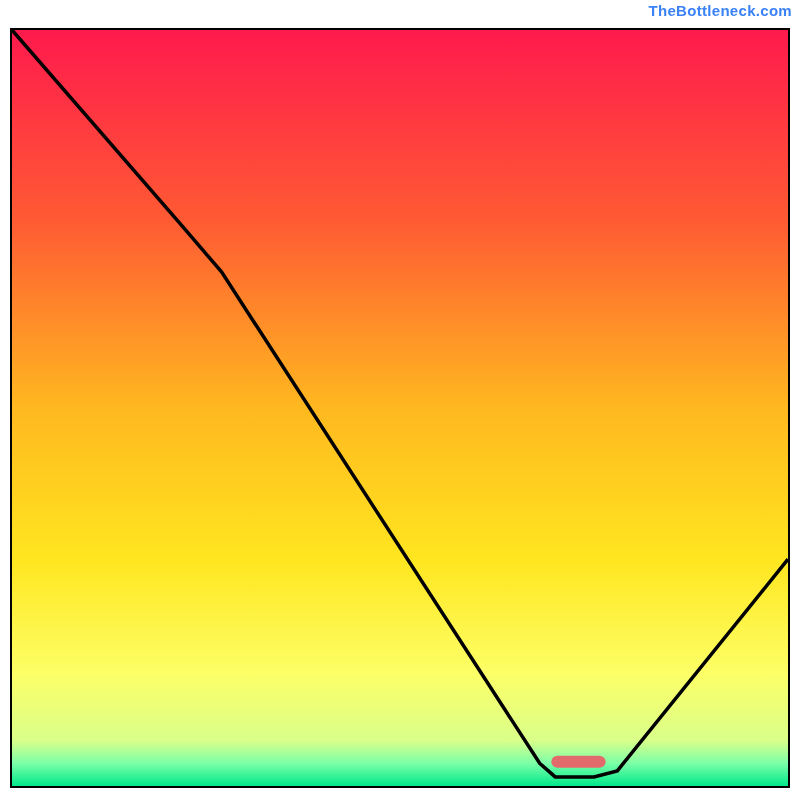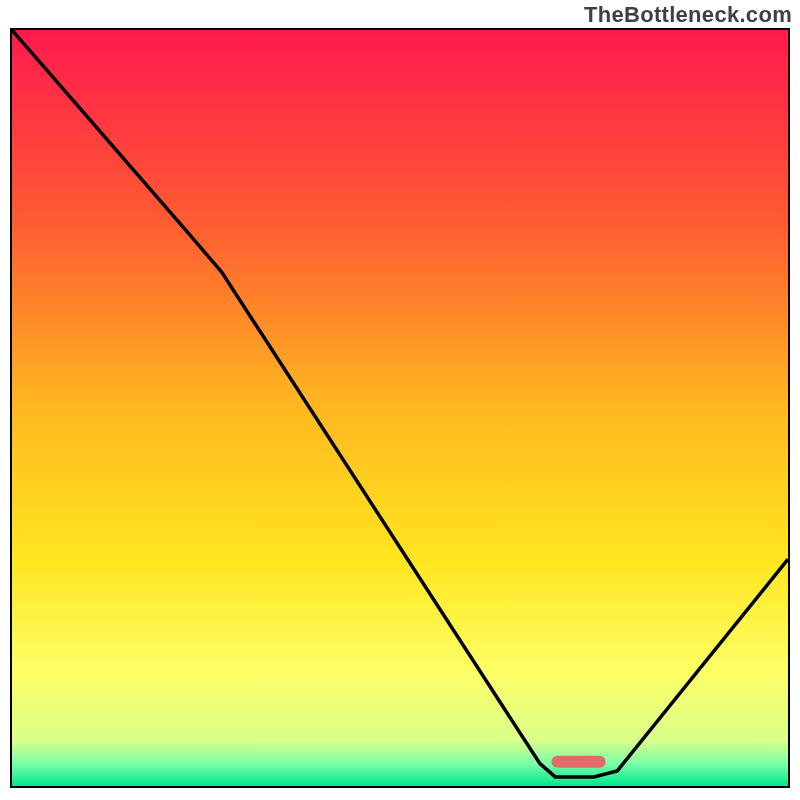--- a/index.html
+++ b/index.html
@@ -13,23 +13,23 @@
   }
   .container {
     position: relative;
     width: 800px;
     height: 800px;
   }
   .watermark {
     position: absolute;
     top: 2px;
     right: 8px;
-    font-size: 22px;
+    font-size: 15px;
     font-weight: 600;
-    color: #404040;
+    color: #3b82f6;
     letter-spacing: 0.3px;
     z-index: 10;
   }
   .plot {
     position: absolute;
     left: 10px;
     top: 28px;
     width: 780px;
     height: 760px;
     border: 2px solid #000;

